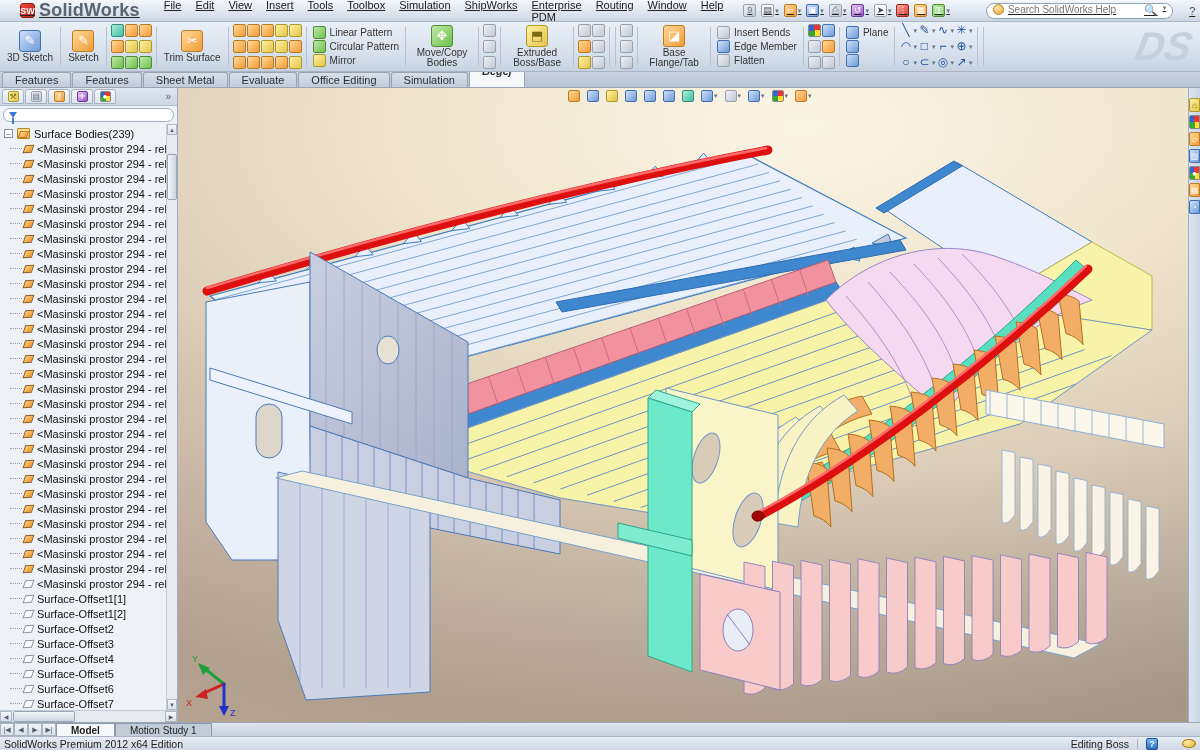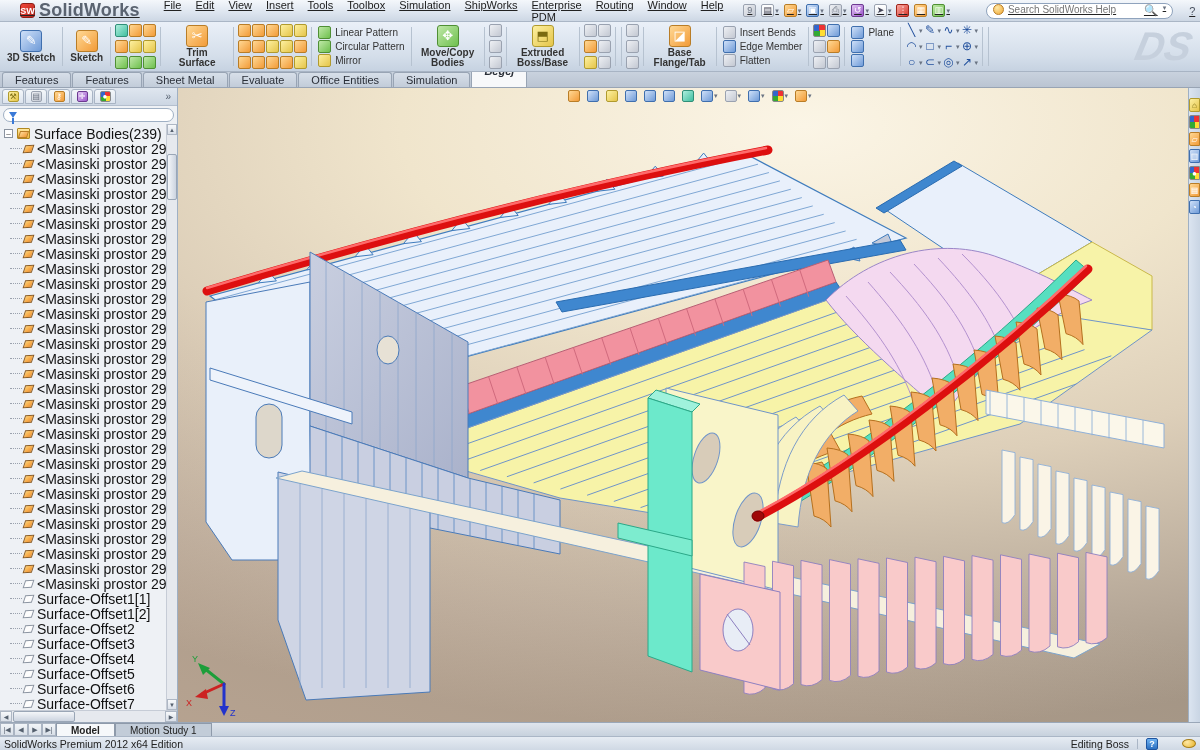--- a/index.html
+++ b/index.html
@@ -42,21 +42,21 @@
   .winbtns { display:flex; align-items:center; gap:6px; margin-left:8px; color:#4a5260; font-size:11px; }
   .winbtns span { cursor:default; }
 
   
   #toolbar { height:50px; display:flex; align-items:stretch; gap:3px; padding:2px 2px 2px 4px;
     background:linear-gradient(#eaf0f8,#d4deea 70%,#c6d2e1); border-bottom:1px solid #a8b4c4; overflow:hidden; position:relative;}
   .tb-div { width:1px; background:#b6c2d0; margin:3px 1px; }
   .tb-large { display:flex; flex-direction:column; align-items:center; justify-content:center; gap:1px;
     padding:1px 3px; border-radius:3px; max-width:64px; text-align:center; }
   .tb-large .big { width:22px; height:22px; border-radius:3px; font-size:13px; line-height:20px; }
-  .tb-large .lbl { font-size:10px; line-height:1.05; color:#333;font-weight:bold; }
+  .tb-large .lbl { font-size:10px; line-height:1.05; color:#333; }
   .tb-stack { display:flex; flex-direction:column; justify-content:space-between; padding:2px 2px; }
   .tb-stack .row { display:flex; align-items:center; gap:4px; height:14px; }
   .tb-stack .row .lbl { font-size:10px; color:#333; white-space:nowrap; }
   .tb-grid { display:grid; grid-auto-flow:column; grid-template-rows:repeat(3,15px); gap:1px; align-content:center; }
   .tb-grid .cell { display:flex; align-items:center; }
   #ds-mark { position:absolute; right:8px; top:4px; font-size:40px; font-style:italic; font-weight:bold;
     color:#c6d0dd; transform:skewX(-12deg); line-height:40px; pointer-events:none; }
 
   
   #cmtabs { height:16px; background:linear-gradient(#c9d2de,#bac4d2); display:flex; align-items:flex-end; padding-left:2px; gap:1px; border-bottom:1px solid #98a4b4;}
@@ -74,21 +74,21 @@
   .ptab .chip { width:11px; height:11px; font-size:8px; line-height:9px;}
   #ptabs .more { margin-left:auto; color:#55606e; font-size:10px; padding-right:4px; }
   #filterbar { height:18px; padding:2px 3px; }
   #filterbox { height:14px; border:1px solid #9fb0c4; border-radius:7px; background:#fff;
     display:flex; align-items:center; padding:0 5px; gap:4px; }
   .funnel { width:0; height:0; border-left:4px solid transparent; border-right:4px solid transparent;
     border-top:6px solid #3a7ad8; position:relative; }
   .funnel::after { content:""; position:absolute; left:-1px; top:0; width:2px; height:6px; background:#3a7ad8; }
   #tree { flex:1; overflow:hidden; position:relative; background:#eef1f5; padding-top:2px; }
   .trow { height:15px; display:flex; align-items:center; gap:4px; padding-left:24px; white-space:nowrap; position:relative; }
-  .trow .txt { font-size:14px; color:#111; overflow:hidden; }
+  .trow .txt { font-size:11px; color:#111; overflow:hidden; }
   .trow::before { content:""; position:absolute; left:10px; top:7px; width:12px; border-top:1px dotted #9aa2ae; }
   .trow.root { padding-left:4px; }
   .trow.root::before { display:none; }
   .expander { width:9px; height:9px; border:1px solid #8a93a0; background:#fff; font-size:8px; line-height:7px;
     text-align:center; color:#333; }
   .foldic { width:13px; height:11px; border-radius:1px; background:linear-gradient(#ffe9a0,#f0b840);
     border:1px solid #b08820; position:relative; }
   .foldic::after { content:""; position:absolute; right:1px; top:2px; width:7px; height:5px;
     background:linear-gradient(135deg,#ffd894,#f29b38); border:1px solid #b97d27; transform:skewX(-18deg); }
   .surfic { width:9px; height:8px; background:linear-gradient(135deg,#ffd070,#f09030); border:1px solid #8a5a20;
@@ -489,21 +489,21 @@
     </div>
     <div class="tb-div"></div>
     <div class="tb-div"></div>
   </div>
 
 <div id="cmtabs">
     <div class="cmtab">Features</div>
     <div class="cmtab">Features</div>
     <div class="cmtab">Sheet Metal</div>
     <div class="cmtab">Evaluate</div>
-    <div class="cmtab">Office Entities</div>
+    <div class="cmtab">Office Editing</div>
     <div class="cmtab">Simulation</div>
     <div class="cmtab active">Begej</div>
   </div>
 
 <div id="main">
   <div id="leftpanel">
     <div id="ptabs">
         <div class="ptab">
           <span class="chip c-y">⚒</span>
         </div>

